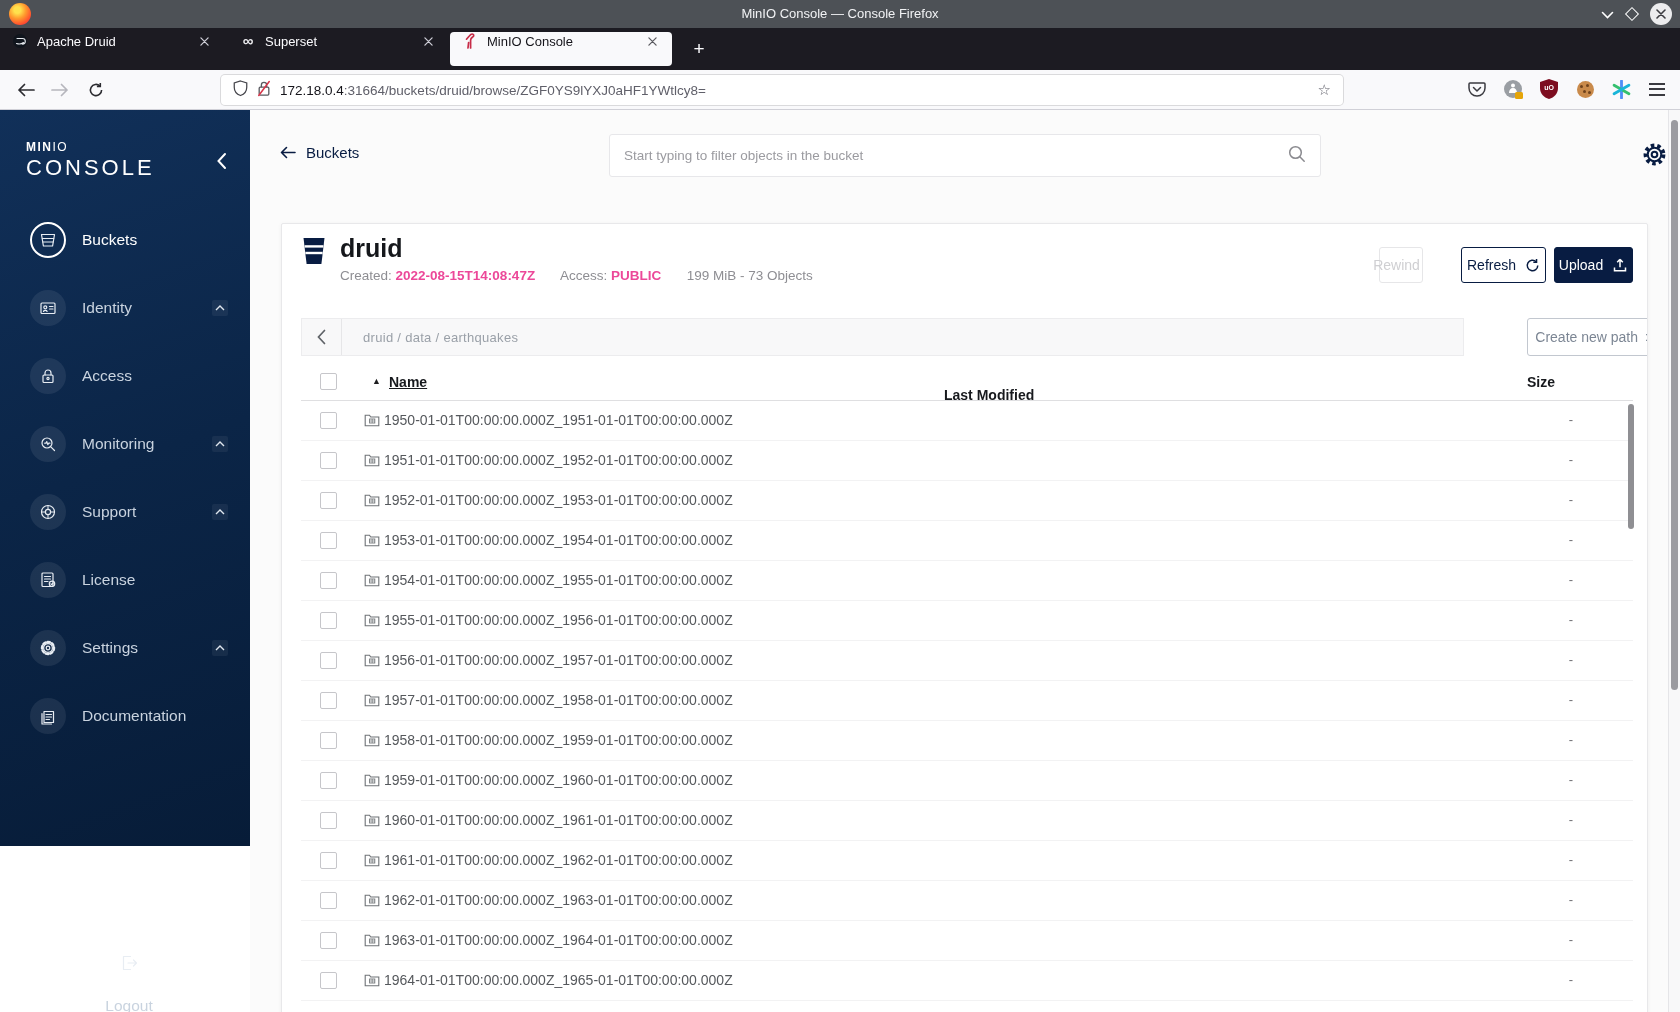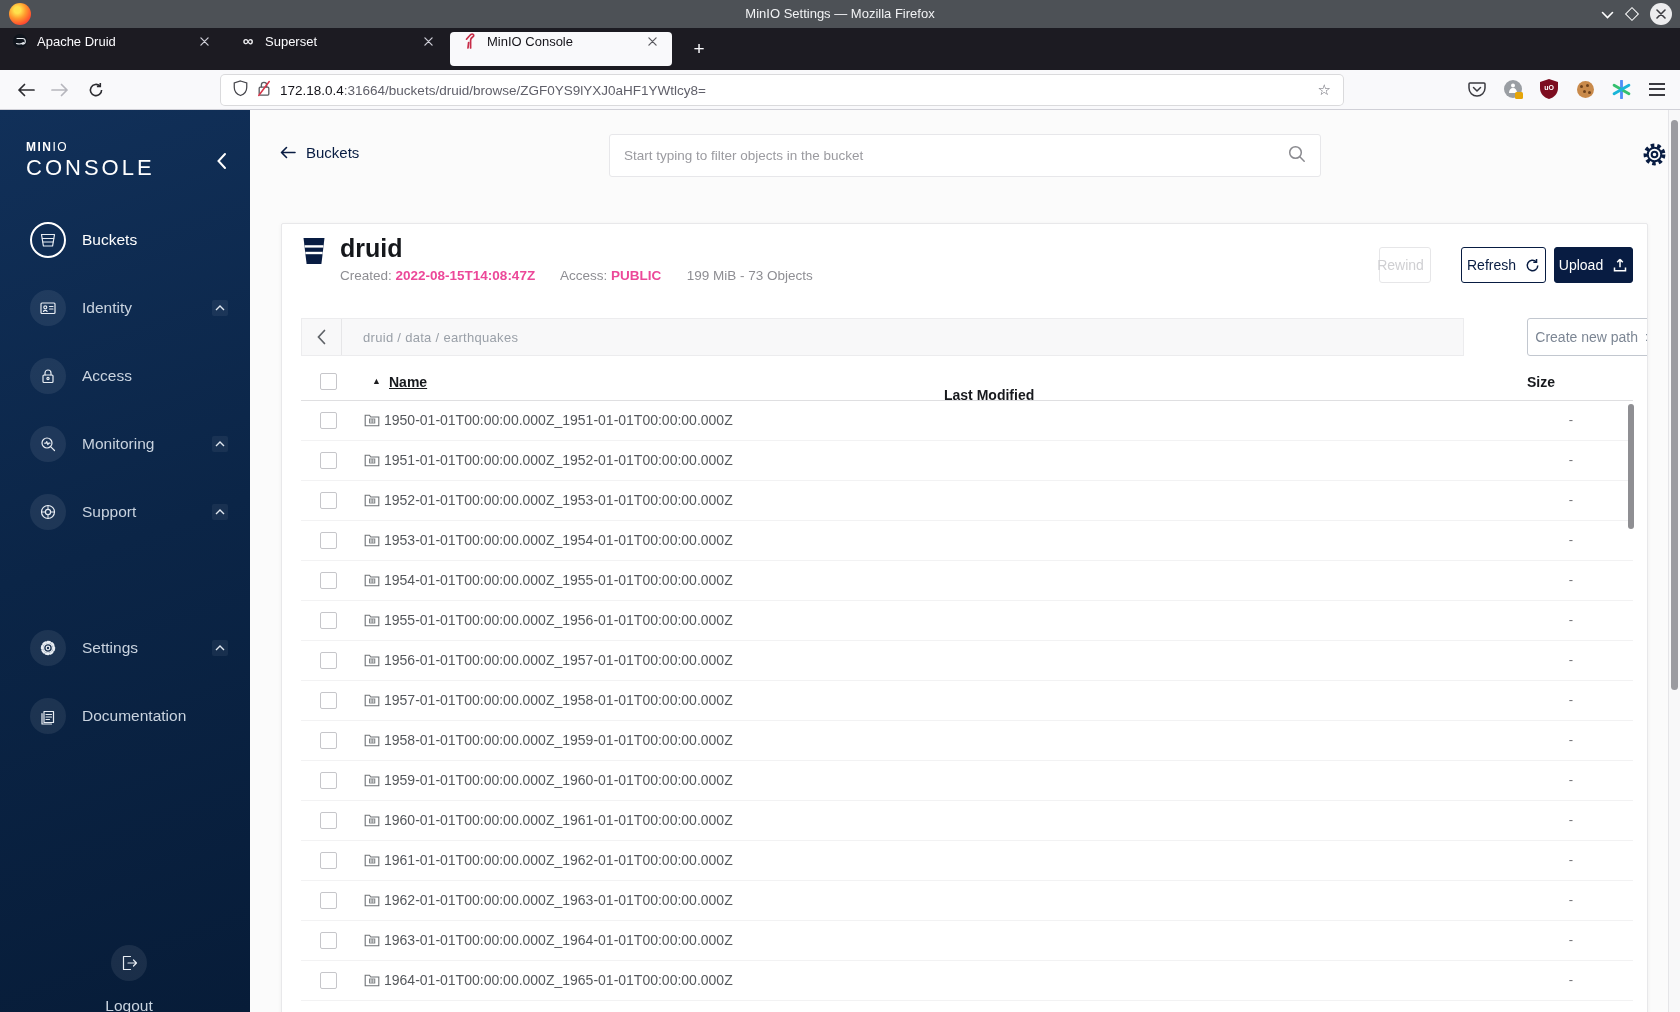--- a/index.html
+++ b/index.html
@@ -42,21 +42,21 @@
   .cookie i{position:absolute;width:3px;height:3px;border-radius:50%;background:#6f431d;}
   .extc{width:18px;height:18px;border-radius:50%;background:#9a9ea3;position:relative;}
   .extc .lockb{position:absolute;right:-1px;bottom:-1px;width:8px;height:7px;background:#e5a50a;border-radius:1.5px;}
   .burger{display:flex;flex-direction:column;gap:3.5px;}
   .burger i{display:block;width:16px;height:2px;background:#3a3a40;}
 
   
   .content{position:absolute;left:0;top:110px;width:1680px;bottom:0;}
 
   
-  .sidebar{position:absolute;left:0;top:0;width:250px;height:902px;
+  .sidebar{position:absolute;left:0;top:0;width:250px;height:736px;
     background:linear-gradient(160deg,#113059 0%,#0b2547 48%,#071c38 100%);padding-left:32px;}
   .brand{position:absolute;left:26px;top:30px;color:#fff;}
   .brand .minio{font-size:12px;letter-spacing:1.5px;}
   .brand .minio b{font-weight:800;}
   .brand .minio span{font-weight:300;}
   .brand .console{font-size:22px;font-weight:300;letter-spacing:3px;margin-top:1px;}
   .collapse{position:absolute;left:216px;top:42px;width:16px;height:18px;}
   .sit{position:absolute;left:30px;width:198px;height:36px;display:flex;align-items:center;gap:16px;color:#c9d3df;font-size:15.5px;font-weight:400;}
   .sic{width:36px;height:36px;border-radius:50%;background:rgba(255,255,255,.08);display:flex;align-items:center;justify-content:center;flex:0 0 36px;}
   .sit.active .sic{background:transparent;border:2px solid #fff;}
@@ -73,21 +73,21 @@
   .topgear{position:absolute;left:1390px;top:30px;width:28px;height:28px;display:flex;align-items:center;justify-content:center;}
 
   
   .card{position:absolute;left:31px;top:113px;width:1367px;height:800px;background:#fff;border:1px solid #e8e8ea;border-radius:2px;box-shadow:0 1px 4px rgba(0,0,0,.05);overflow:hidden;}
   .bicon{position:absolute;left:20px;top:13px;}
   .bname{position:absolute;left:58px;top:10px;font-size:25px;font-weight:700;color:#15171b;}
   .bmeta{position:absolute;left:58px;top:44px;font-size:13.5px;color:#8e8e93;}
   .bmeta b{color:#ec4899;font-weight:700;}
   .bmeta .gap{display:inline-block;width:18px;}
   .btn{position:absolute;top:23px;height:36px;border-radius:3px;display:flex;align-items:center;justify-content:center;gap:9px;font-size:14px;background:#fff;}
-  .btn.rewind{left:1097px;width:52px;border:1px solid #e6e6e8;color:#cfcfd2;}
+  .btn.rewind{left:1097px;width:44px;border:1px solid #e6e6e8;color:#cfcfd2;}
   .btn.refresh{left:1179px;width:85px;border:1px solid #081C42;color:#081C42;}
   .btn.upload{left:1272px;width:79px;border:1px solid #081C42;background:#081C42;color:#fff;}
 
   .crumbbar{position:absolute;left:19px;top:94px;width:1163px;height:38px;background:#f8f8f9;border:1px solid #ececee;display:flex;align-items:center;}
   .crumbback{width:40px;height:100%;border-right:1px solid #e6e6e8;display:flex;align-items:center;justify-content:center;}
   .crumbtxt{padding-left:21px;font-size:13px;color:#9aa0a8;letter-spacing:.3px;}
   .newpath{position:absolute;left:1197px;top:94px;width:155px;height:38px;border:1px solid #c2c7cf;border-radius:3px;background:#fff;color:#7c8694;font-size:14px;display:flex;align-items:center;justify-content:center;gap:7px;margin-left:48px;}
   .npglyph{font-size:12px;letter-spacing:1px;}
 
   .thead{position:absolute;left:19px;top:140px;width:1332px;height:37px;border-bottom:1px solid #dfdfe1;font-size:14px;font-weight:700;color:#17191d;}
@@ -109,21 +109,21 @@
   .pagetrack{position:absolute;right:0;top:110px;bottom:0;width:12px;background:#f8f8f9;border-left:1px solid #e5e5e8;}
   .pagethumb{position:absolute;right:2px;top:10px;width:7px;height:570px;background:#9b9ba0;border-radius:4px;}
 </style>
 </head>
 <body>
 
 <div id="screen">
 
   <div class="titlebar">
     <span class="fxlogo"></span>
-    <div class="wtitle">MinIO Settings — Mozilla Firefox</div>
+    <div class="wtitle">MinIO Console — Console Firefox</div>
     <div class="winbtns">
       <span>
         <svg width="13" height="8" viewBox="0 0 13 8">
             <path d="M1.5 1.5l5 5 5-5" fill="none" stroke="#fff" stroke-width="1.6" stroke-linecap="round"></path>
           </svg>
       </span>
       <span class="wmax"></span>
       <span class="wclose">
         <svg width="10" height="10" viewBox="0 0 10 10">
             <path d="M1 1l8 8M9 1l-8 8" stroke="#3c3c41" stroke-width="1.6" stroke-linecap="round"></path>
@@ -326,20 +326,31 @@
             </svg>
         </span>
         <span>Support</span>
         <span class="caret">
           <svg width="10" height="6" viewBox="0 0 10 6">
               <path d="M1 5l4-4 4 4" fill="none" stroke="#dfe6ee" stroke-width="1.4"></path>
             </svg>
         </span>
       </div>
 
+      <div class="sit" style="top:452px;">
+        <span class="sic">
+          <svg width="18" height="18" viewBox="0 0 18 18">
+              <rect x="3" y="2" width="11" height="13.5" rx="1"></rect>
+              <path d="M5.5 5.5h6M5.5 8h6M5.5 10.5h3.5"></path>
+              <circle cx="13" cy="12.8" r="2.7"></circle>
+              <path d="M11.9 12.8l.8.8 1.4-1.6"></path>
+            </svg>
+        </span>
+        <span>License</span>
+      </div>
 
       <div class="sit" style="top:520px;">
         <span class="sic">
           <svg width="18" height="18" viewBox="0 0 18 18">
               <circle cx="9" cy="9" r="6" stroke-dasharray="2.4 2.1" stroke-width="2.4"></circle>
               <circle cx="9" cy="9" r="4.4"></circle>
               <circle cx="9" cy="9" r="1.8"></circle>
             </svg>
         </span>
         <span>Settings</span>

